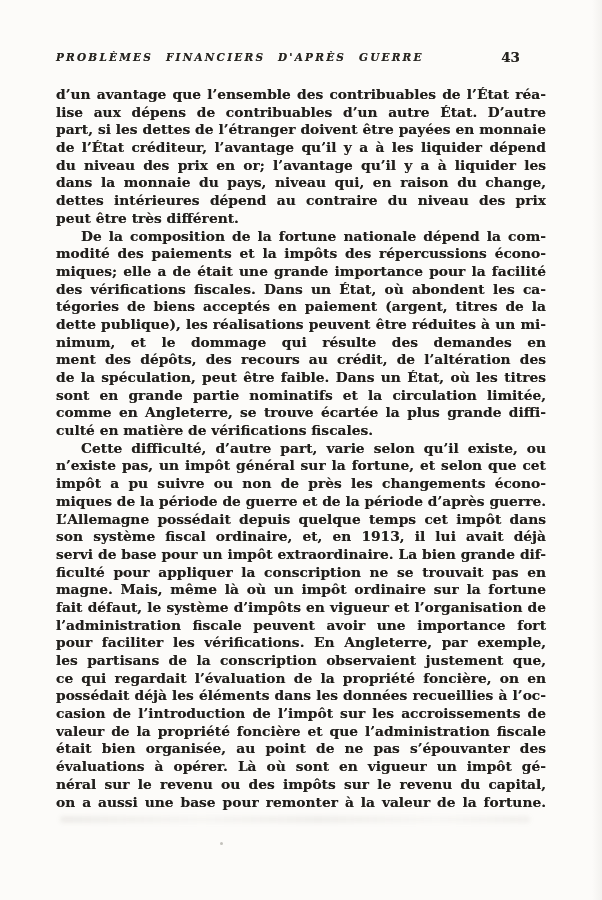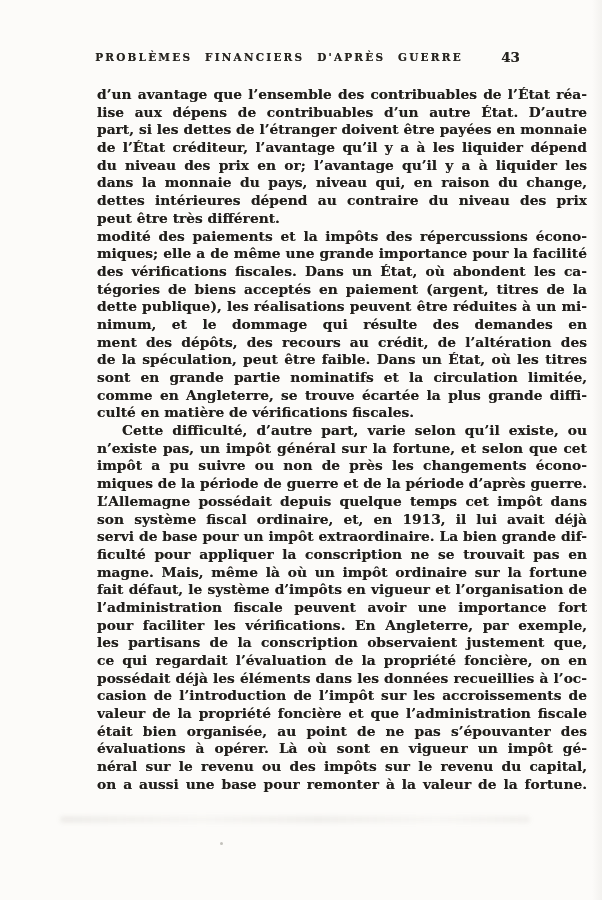--- a/index.html
+++ b/index.html
@@ -24,47 +24,46 @@
     position: absolute;
     top: 51px;
     left: 56px;
     width: 490px;
     height: 16px;
   }
   #running-head .head-title {
     position: absolute;
     left: 0;
     right: 44px;
-    text-align: center;
     font-size: 10.5px;
     font-weight: 700;
     letter-spacing: 2.2px;
     word-spacing: 7px;
     white-space: nowrap;
     color: #262420;
     text-shadow: 0 0 0.5px rgba(40,36,30,0.55);
+    font-style: italic;
   }
   #running-head .head-folio {
     position: absolute;
     right: 26px;
     top: -2px;
     font-size: 13.5px;
     font-weight: 700;
     color: #262420;
     text-shadow: 0 0 0.5px rgba(40,36,30,0.55);
     text-align: right;
   }
 
   
   #text-block {
     position: absolute;
     top: 86px;
     left: 56px;
     width: 490px;
-    margin-left: 41px;
   }
   .paragraph { margin: 0; padding: 0; }
   .line {
     font-size: 13.8px;
     font-weight: 700;
     line-height: 17.7px;
     height: 17.7px;
     text-align: justify;
     text-align-last: justify;
     white-space: normal;
@@ -115,22 +114,23 @@
         <div class="line">d’un avantage que l’ensemble des contribuables de l’État réa-</div>
         <div class="line">lise aux dépens de contribuables d’un autre État. D’autre</div>
         <div class="line">part, si les dettes de l’étranger doivent être payées en monnaie</div>
         <div class="line">de l’État créditeur, l’avantage qu’il y a à les liquider dépend</div>
         <div class="line">du niveau des prix en or; l’avantage qu’il y a à liquider les</div>
         <div class="line">dans la monnaie du pays, niveau qui, en raison du change,</div>
         <div class="line">dettes intérieures dépend au contraire du niveau des prix</div>
         <div class="line lastline">peut être très différent.</div>
       </div>
       <div class="paragraph">
+        <div class="line indent">De la composition de la fortune nationale dépend la com-</div>
         <div class="line">modité des paiements et la impôts des répercussions écono-</div>
-        <div class="line">miques; elle a de même une grande importance pour la facilité</div>
+        <div class="line">miques; elle a de était une grande importance pour la facilité</div>
         <div class="line">des vérifications fiscales. Dans un État, où abondent les ca-</div>
         <div class="line">tégories de biens acceptés en paiement (argent, titres de la</div>
         <div class="line">dette publique), les réalisations peuvent être réduites à un mi-</div>
         <div class="line">nimum, et le dommage qui résulte des demandes en rembourse-</div>
         <div class="line">ment des dépôts, des recours au crédit, de l’altération des prix,</div>
         <div class="line">de la spéculation, peut être faible. Dans un État, où les titres</div>
         <div class="line">sont en grande partie nominatifs et la circulation limitée,</div>
         <div class="line">comme en Angleterre, se trouve écartée la plus grande diffi-</div>
         <div class="line lastline">culté en matière de vérifications fiscales.</div>
       </div>

